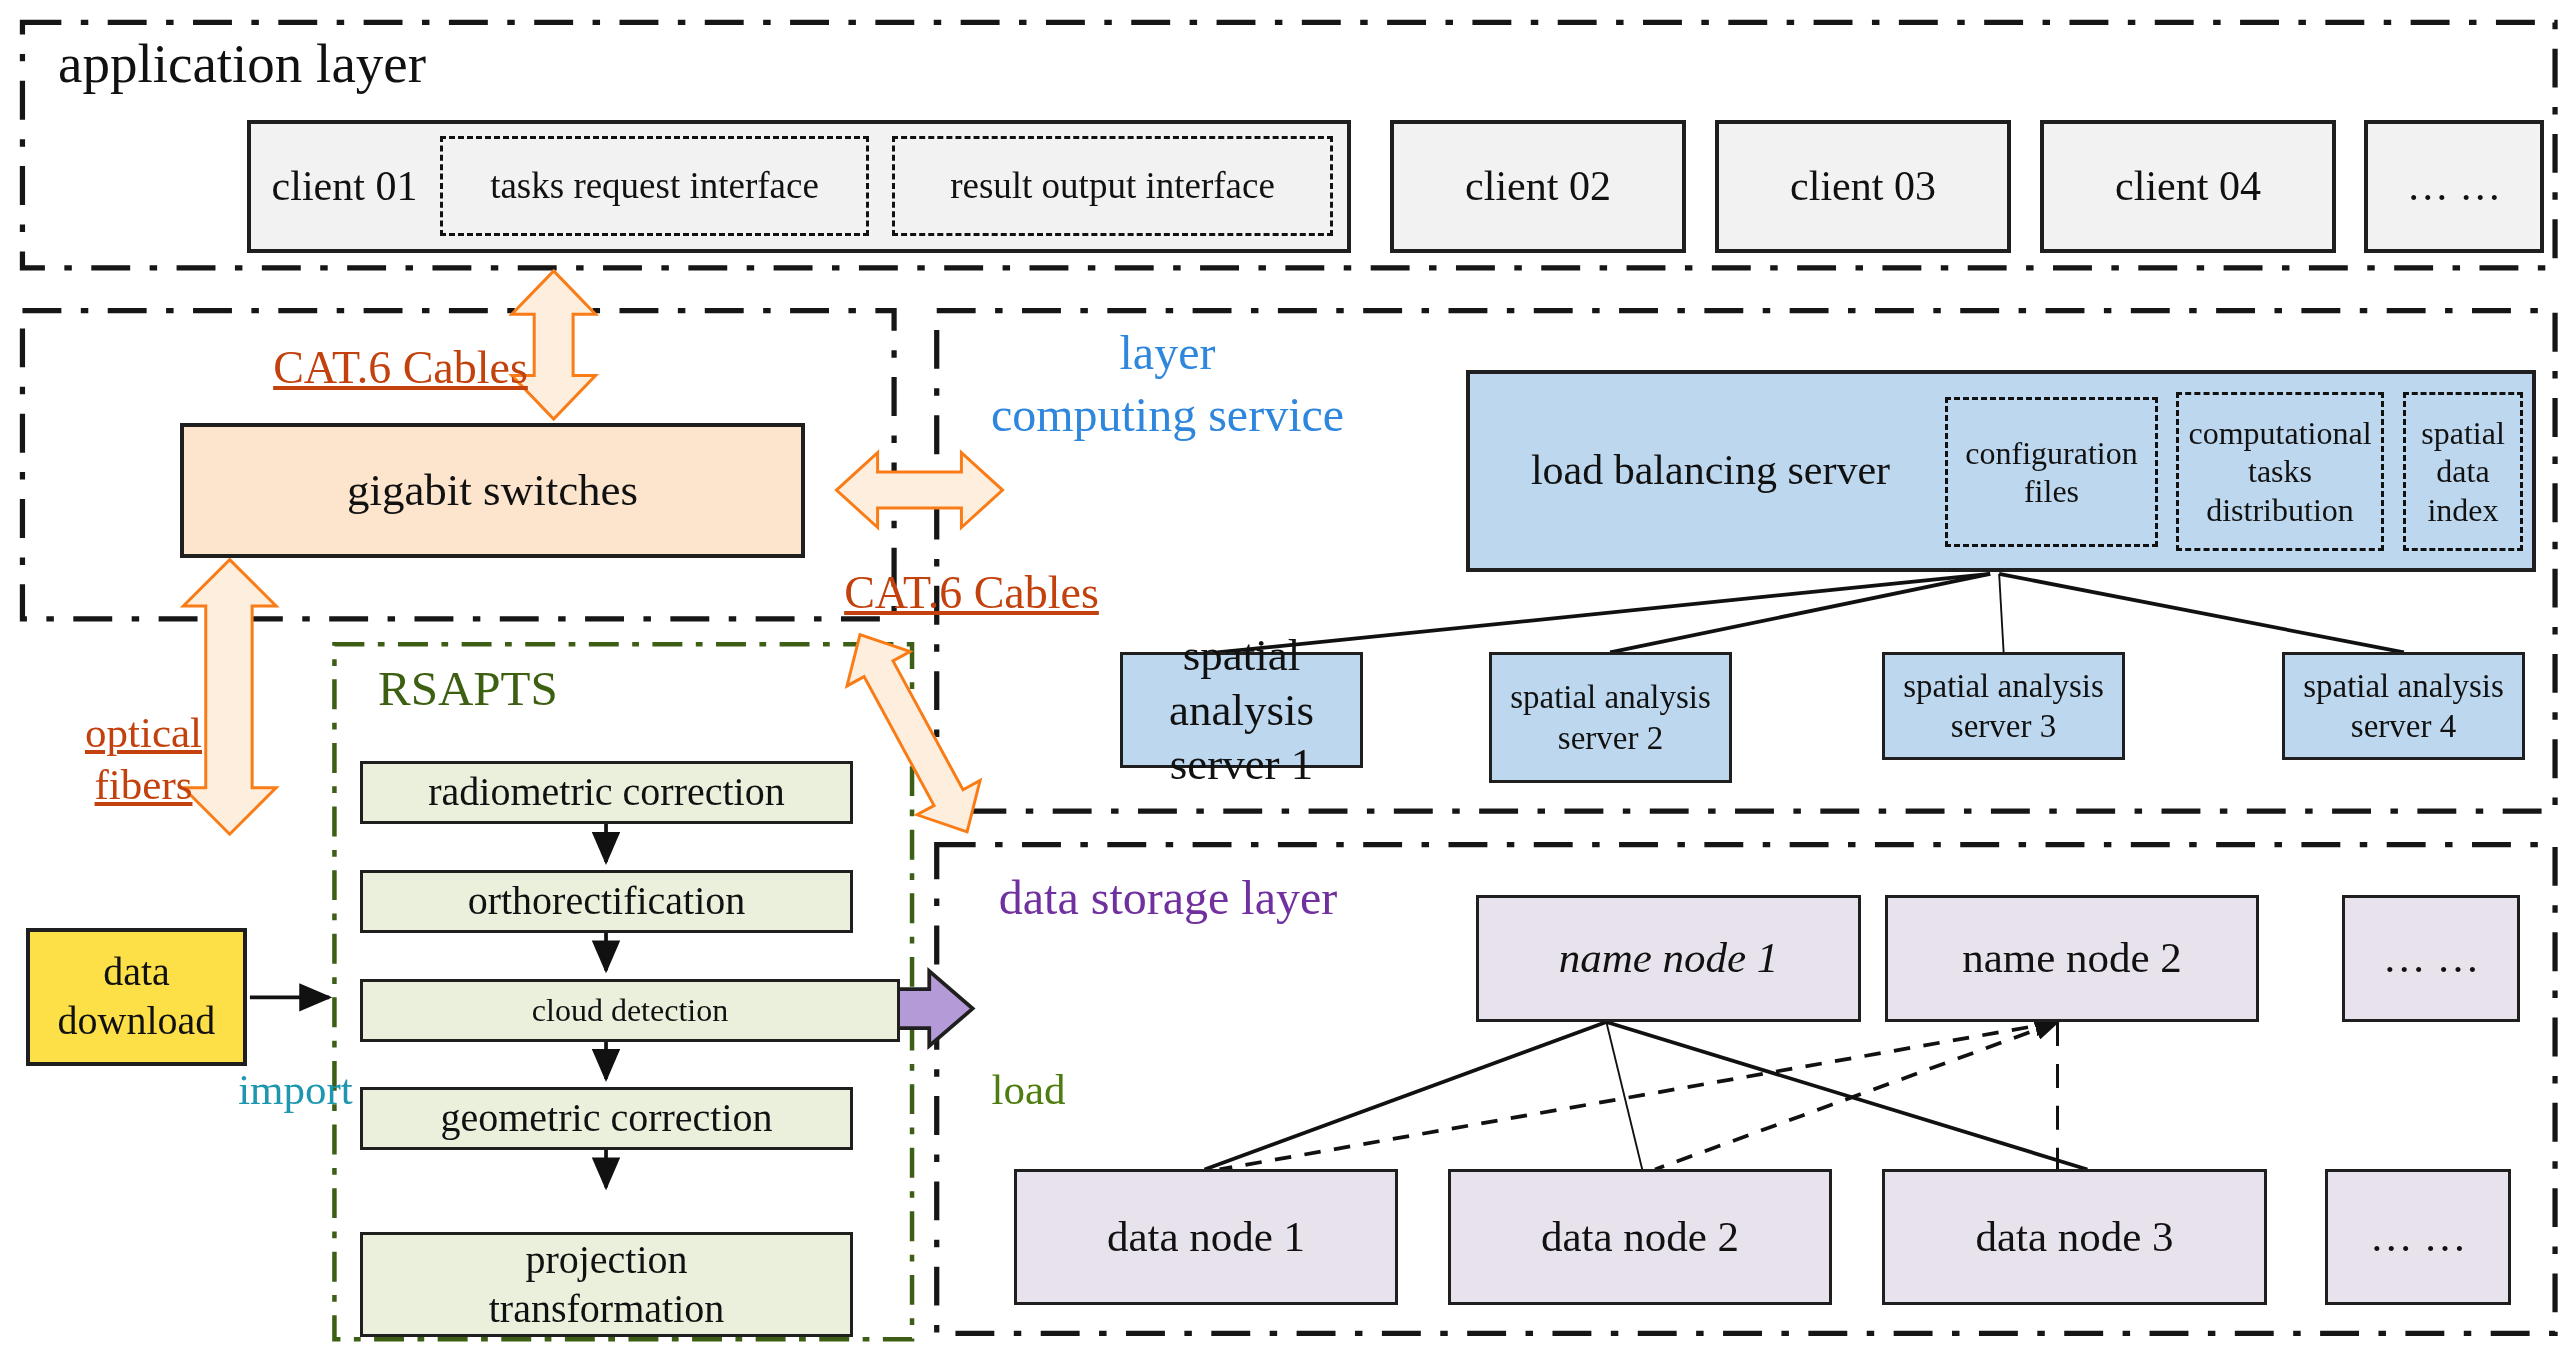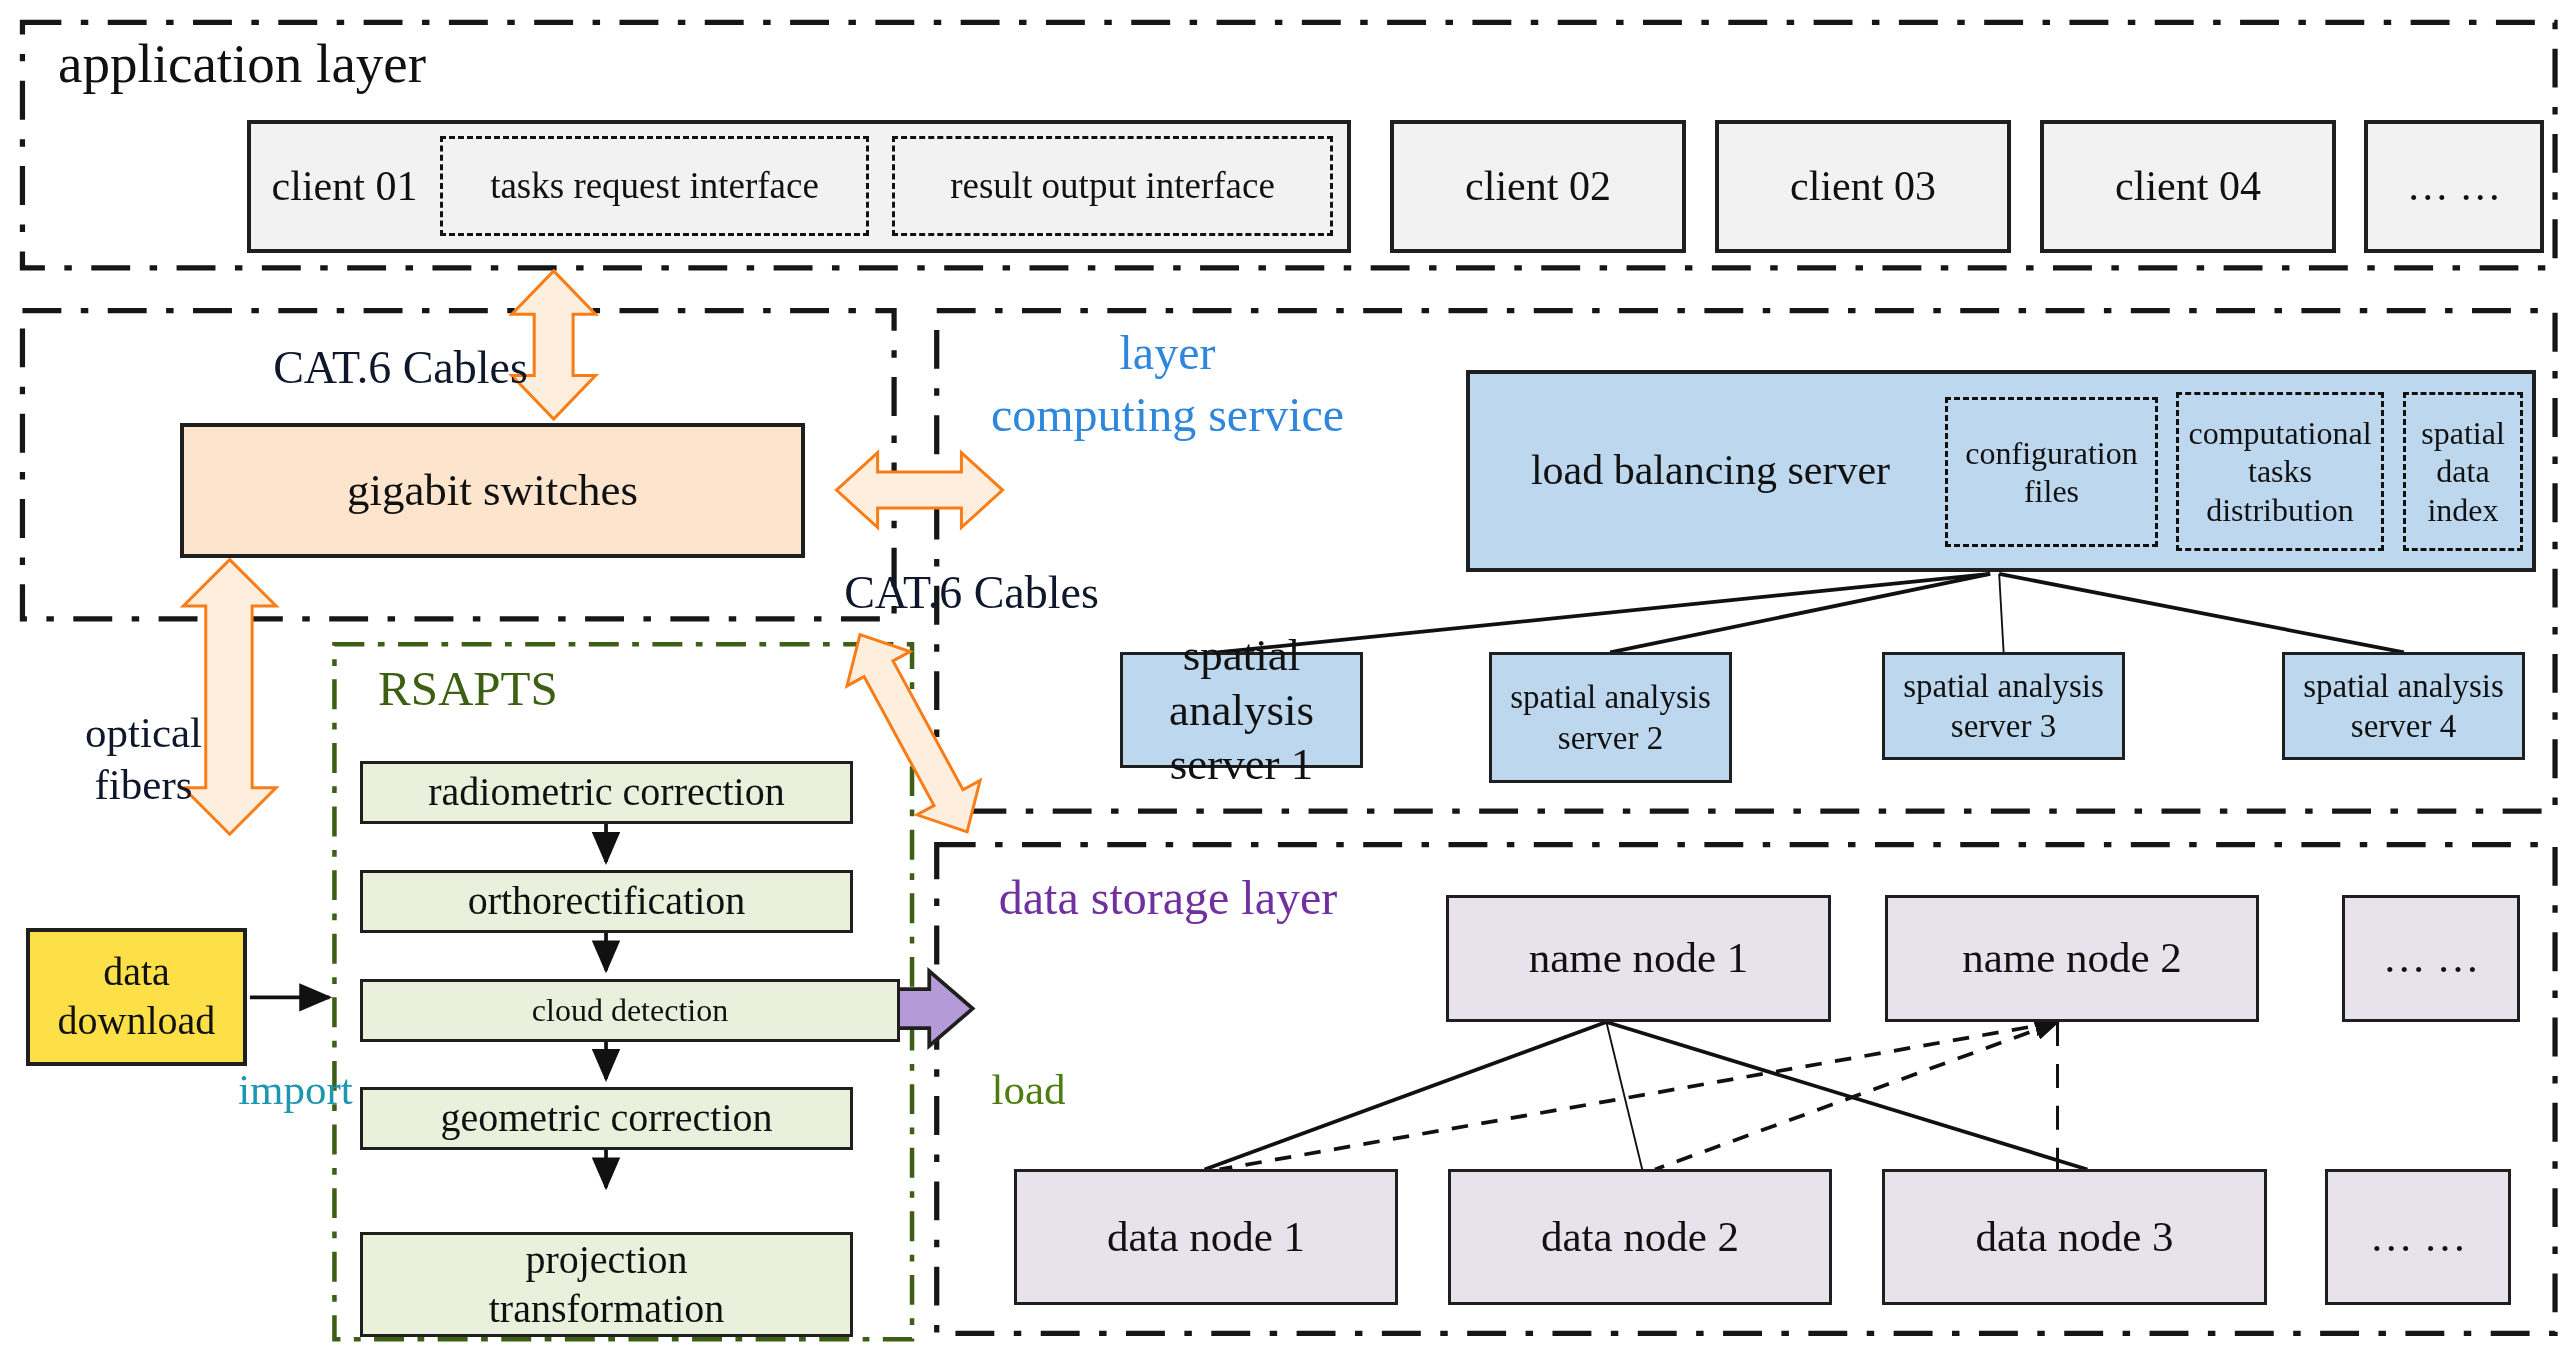--- a/index.html
+++ b/index.html
@@ -12,21 +12,21 @@
   .box{position:absolute;box-sizing:border-box;display:flex;align-items:center;justify-content:center;
        text-align:center;border:4.5px solid #1f1f1f;line-height:1.22;}
   .dashbox{position:absolute;box-sizing:border-box;display:flex;align-items:center;justify-content:center;
        text-align:center;border:3px dashed #111;line-height:1.2;}
   .gray{background:#f2f2f2;}
   .peach{background:#fce4cd;}
   .blue{background:#bdd7ee;}
   .greenbx{background:#eaf0dc;}
   .lav{background:#e8e2ec;}
   .cyan{background:#fde047;}
-  .orangeTxt{color:#0f172a;}
+  .orangeTxt{color:#c2410c;text-decoration:underline;}
   .blueTxt{color:#2f87dd;}
   .purpleTxt{color:#7030a0;}
   .tealTxt{color:#1d96b0;}
   .loadTxt{color:#4d7c0f;}
   .greenTxt{color:#3d5f12;}
   svg{position:absolute;left:0;top:0;}
 </style>
 </head>
 <body>
 
@@ -122,21 +122,21 @@
   <div class="lbl greenTxt" style="left:378px;top:657px;width:224px;height:64px;font-size:49px;justify-content:flex-start;">RSAPTS</div>
   <div class="box greenbx" style="left:360px;top:761px;width:493px;height:63px;font-size:40px;border-width:3.7px;">radiometric correction</div>
   <div class="box greenbx" style="left:360px;top:870px;width:493px;height:63px;font-size:40px;border-width:3.7px;">orthorectification</div>
   <div class="box greenbx" style="left:360px;top:979px;width:540px;height:63px;font-size:32px;border-width:3.7px;">cloud detection</div>
   <div class="box greenbx" style="left:360px;top:1087px;width:493px;height:63px;font-size:40px;border-width:3.7px;">geometric correction</div>
   <div class="box greenbx" style="left:360px;top:1232px;width:493px;height:105px;font-size:40px;border-width:3.7px;padding:0 67px;">projection transformation</div>
 
   <div class="lbl purpleTxt" style="left:964px;top:868px;width:408px;height:60px;font-size:48px;">data storage layer</div>
   <div class="lbl loadTxt" style="left:965px;top:1062px;width:127px;height:56px;font-size:43px;">load</div>
 
-  <div class="box lav" style="left:1446px;top:895px;width:385px;height:127px;font-size:43px;border-width:3.7px;">name node 1</div>
+  <div class="box lav" style="left:1476px;top:895px;width:385px;height:127px;font-size:43px;border-width:3.7px;font-style:italic;">name node 1</div>
   <div class="box lav" style="left:1885px;top:895px;width:374px;height:127px;font-size:43px;border-width:3.7px;">name node 2</div>
   <div class="box lav" style="left:2342px;top:895px;width:178px;height:127px;font-size:43px;border-width:3.7px;">… …</div>
 
   <div class="box lav" style="left:1014px;top:1169px;width:384px;height:136px;font-size:43px;border-width:3.7px;">data node 1</div>
   <div class="box lav" style="left:1448px;top:1169px;width:384px;height:136px;font-size:43px;border-width:3.7px;">data node 2</div>
   <div class="box lav" style="left:1882px;top:1169px;width:385px;height:136px;font-size:43px;border-width:3.7px;">data node 3</div>
   <div class="box lav" style="left:2325px;top:1169px;width:186px;height:136px;font-size:43px;border-width:3.7px;">… …</div>
 
 </div>
 

